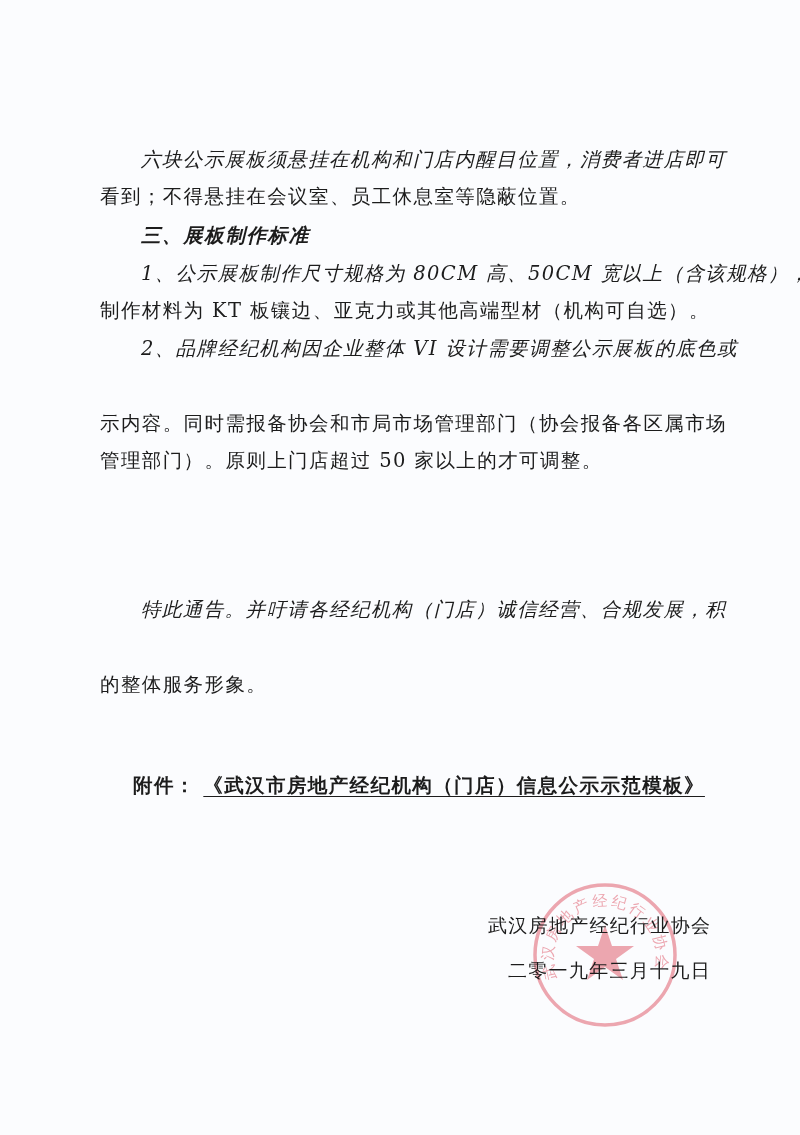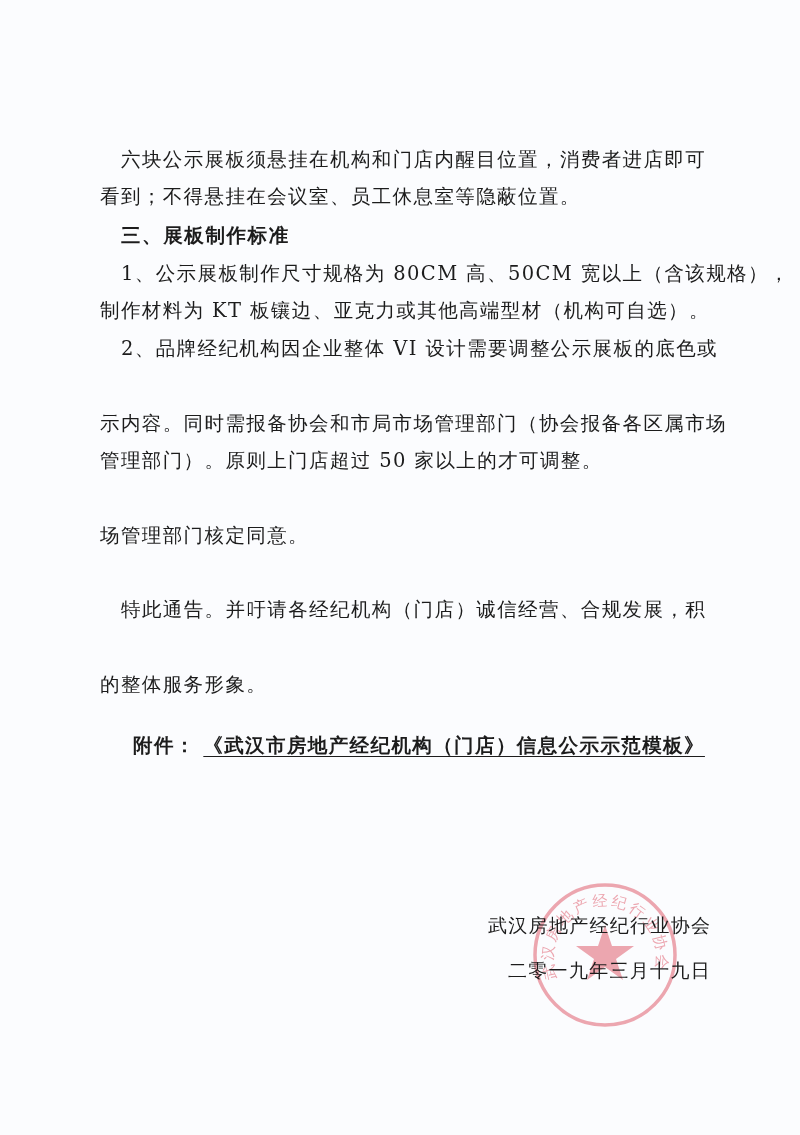--- a/index.html
+++ b/index.html
@@ -12,21 +12,21 @@
     }
     .page { position: absolute; inset: 0; }
     .line {
       position: absolute;
       left: 100px;
       font-size: 19.5px;
       letter-spacing: 1.4px;
       white-space: nowrap;
       line-height: 28px;
     }
-    .indent { left: 121px; }
+    .indent { left: 141px; font-style: italic; }
     .heading { font-family: "DejaVu Sans", "Liberation Sans", sans-serif; font-weight: bold; letter-spacing: 1.6px; text-align: right; }
     .attach-label { font-family: "DejaVu Sans", "Liberation Sans", sans-serif; font-weight: bold; }
     .attach-link {
       font-family: "DejaVu Sans", "Liberation Sans", sans-serif; font-weight: bold;
       text-decoration: underline; text-underline-offset: 4px; cursor: pointer;
     }
     .sig { position: absolute; font-size: 19px; letter-spacing: 1.3px; white-space: nowrap; line-height: 28px; z-index: 2; }
     .stamp {
       position: absolute; left: 530px; top: 880px; width: 150px; height: 150px;
       z-index: 1; opacity: 0.55;
@@ -42,26 +42,25 @@
 
   <div class="line indent heading" style="top:222px">三、展板制作标准</div>
 
   <div class="line indent" style="top:260px">1、公示展板制作尺寸规格为 80CM 高、50CM 宽以上（含该规格），</div>
   <div class="line" style="top:297px">制作材料为 KT 板镶边、亚克力或其他高端型材（机构可自选）。</div>
 
   <div class="line indent" style="top:335px">2、品牌经纪机构因企业整体 VI 设计需要调整公示展板的底色或</div>
   <div class="line" style="top:410px">示内容。同时需报备协会和市局市场管理部门（协会报备各区属市场</div>
   <div class="line" style="top:447px">管理部门）。原则上门店超过 50 家以上的才可调整。</div>
 
-  <div class="line" style="top:522px">场管理部门核定同意。</div>
 
   <div class="line indent" style="top:596px">特此通告。并吁请各经纪机构（门店）诚信经营、合规发展，积</div>
   <div class="line" style="top:671px">的整体服务形象。</div>
 
-  <div class="line" style="top:732px; left:133px">
+  <div class="line" style="top:772px; left:133px">
     <span class="attach-label">附件：</span>
     <span class="attach-link">《武汉市房地产经纪机构（门店）信息公示示范模板》</span>
   </div>
 
   <svg class="stamp" viewBox="0 0 150 150">
     <defs>
       <path id="sealArc" d="M 28 100 A 52 52 0 1 1 122 100"></path>
     </defs>
     <circle cx="75" cy="75" r="70" fill="none" stroke="#e06070" stroke-width="3.5"></circle>
     <text font-size="15" fill="#e06070" font-family="DejaVu Sans, sans-serif" letter-spacing="3">

